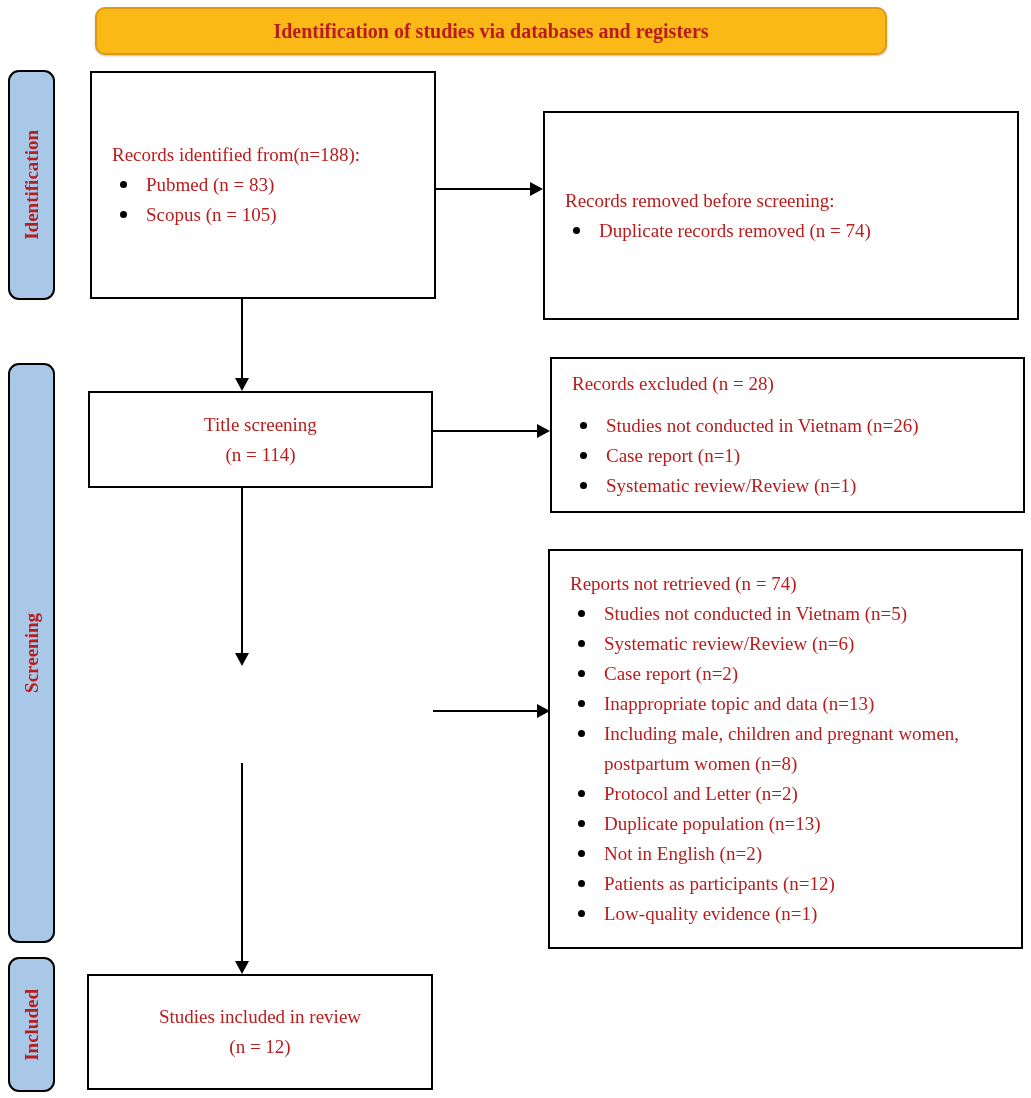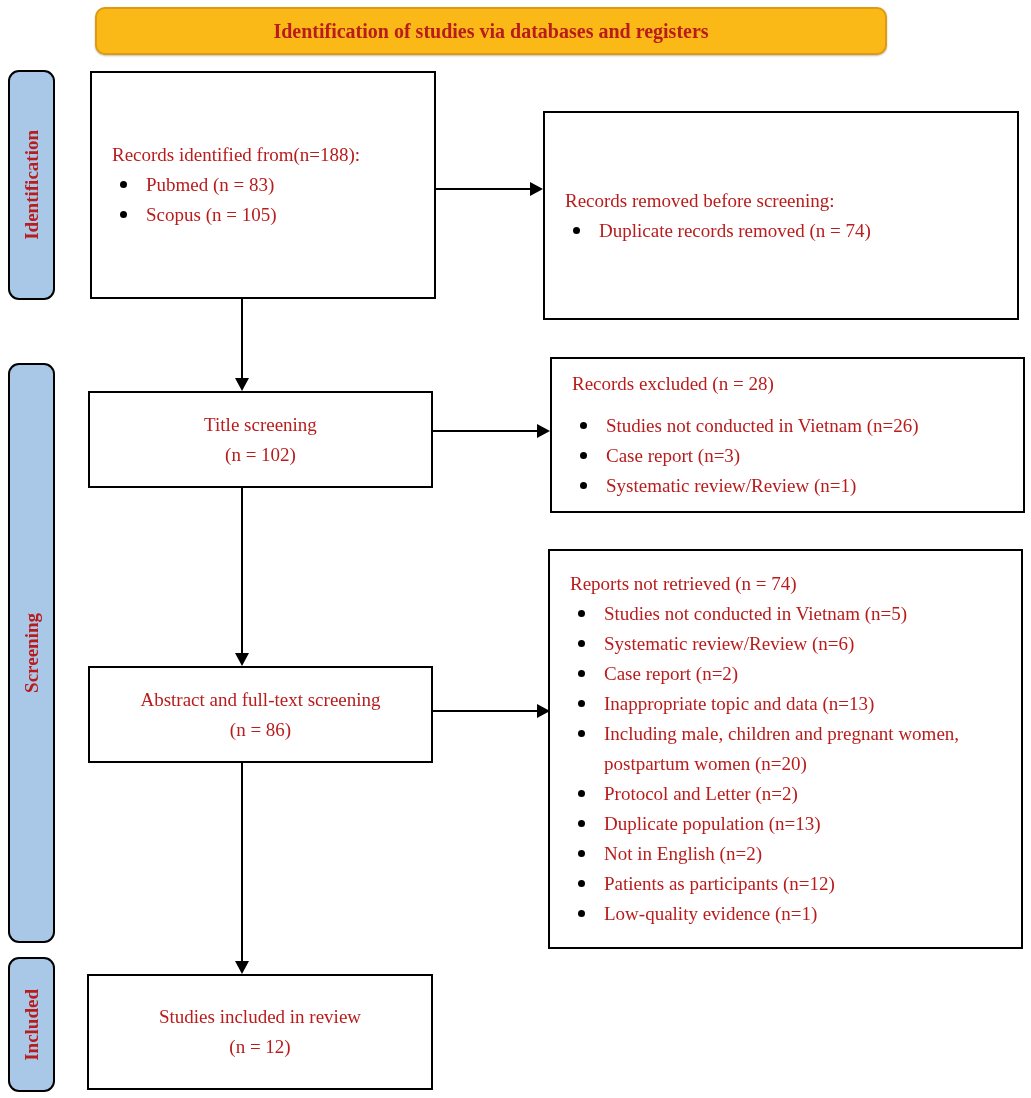--- a/index.html
+++ b/index.html
@@ -115,43 +115,39 @@
   </div>
   <div class="text-box bullet-box box-removed">
     <div>Records removed before screening:</div>
     <ul>
         <li>Duplicate records removed (n = 74)</li>
       </ul>
   </div>
 
   <div class="text-box center-box box-title-screening">
     <div>Title screening</div>
-    <div>(n = 102)</div>
+    <div>(n = 114)</div>
   </div>
   <div class="text-box bullet-box box-records-excluded">
     <div>Records excluded (n = 28)</div>
     <ul>
         <li>Studies not conducted in Vietnam (n=26)</li>
-        <li>Case report (n=3)</li>
+        <li>Case report (n=1)</li>
         <li>Systematic review/Review (n=1)</li>
       </ul>
   </div>
 
-  <div class="text-box center-box box-abstract">
-    <div>Abstract and full-text screening</div>
-    <div>(n = 86)</div>
-  </div>
   <div class="text-box bullet-box box-reports">
     <div>Reports not retrieved (n = 74)</div>
     <ul>
         <li>Studies not conducted in Vietnam (n=5)</li>
         <li>Systematic review/Review (n=6)</li>
         <li>Case report (n=2)</li>
         <li>Inappropriate topic and data (n=13)</li>
-        <li>Including male, children and pregnant women, postpartum women (n=20)</li>
+        <li>Including male, children and pregnant women, postpartum women (n=8)</li>
         <li>Protocol and Letter (n=2)</li>
         <li>Duplicate population (n=13)</li>
         <li>Not in English (n=2)</li>
         <li>Patients as participants (n=12)</li>
         <li>Low-quality evidence (n=1)</li>
       </ul>
   </div>
 
   <div class="text-box center-box box-included">
     <div>Studies included in review</div>

